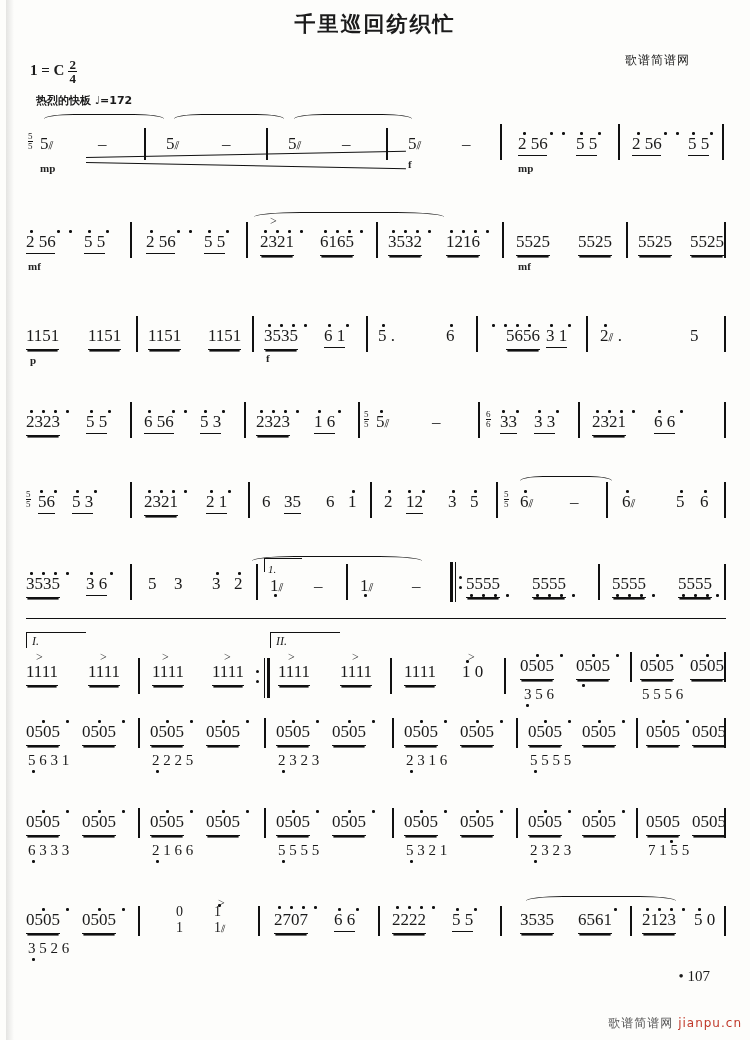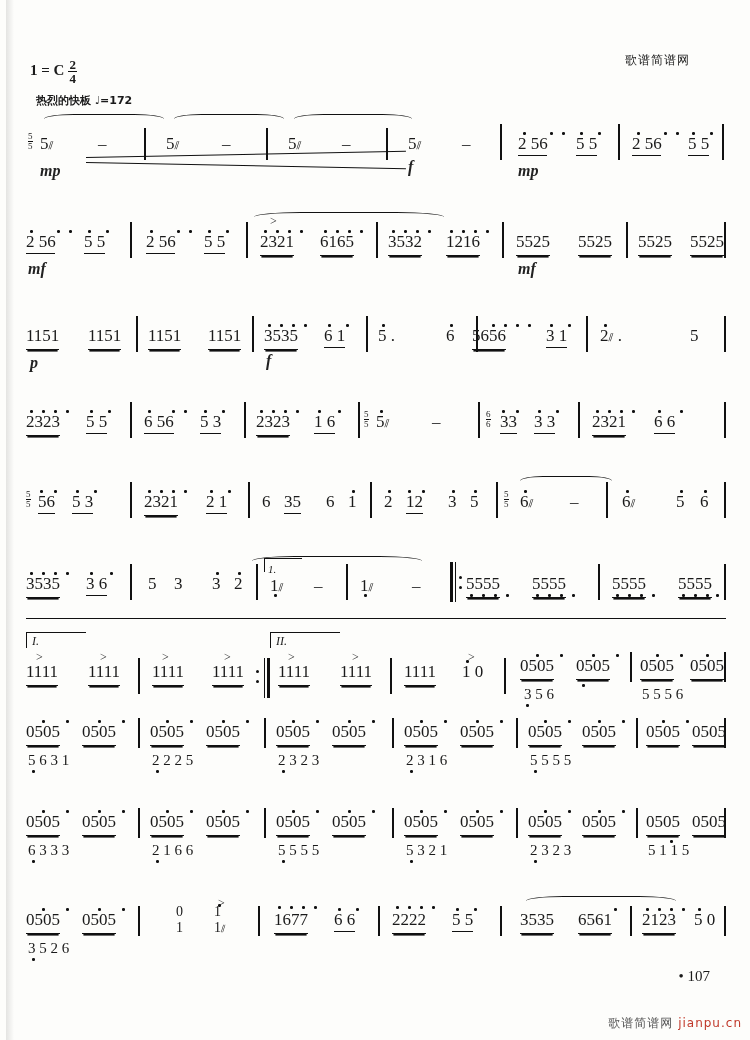--- a/index.html
+++ b/index.html
@@ -95,22 +95,21 @@
     top: 4px;
     font-size: 17px;
     font-family: "Liberation Serif", serif;
     letter-spacing: 0px;
     white-space: nowrap;
   }
   .cell.u1 { border-bottom: 1.4px solid #111; padding-bottom: 1px; }
   .cell.u2 { border-bottom: 1.4px solid #111; padding-bottom: 3px; box-shadow: 0 3px 0 -1.4px #111; }
   .dyn {
     position: absolute;
-    font-size: 16px;
-    font-style: italic;
+    font-size: 11px;
     font-family: "Liberation Serif", serif;
     font-weight: bold;
     color: #222;
   }
   .dot-above {
     position: absolute;
     width: 2.6px; height: 2.6px;
     background: #111;
     border-radius: 50%;
   }
@@ -226,20 +225,21 @@
   }
   .fivemeter .n { display:block; border-bottom: 1px solid #111; }
   .fivemeter .d { display:block; }
 </style>
 </head>
 <body>
 
 <div class="page">
   <div class="edge"></div>
 
+  <div class="title">千里巡回纺织忙</div>
   <div class="composer">歌谱简谱网</div>
 
   <div class="keysig">
     <span>1 = C</span><span class="frac"><span class="num">2</span><span class="den">4</span></span>
   </div>
 
   <div class="tempo">热烈的快板 ♩=172</div>
 
   <div class="row" style="top:120px">
     <div class="slur" style="left:18px; top:-6px; width:120px;"></div>
@@ -357,21 +357,21 @@
     <div class="cell u1" style="left:298px; top:14px;">6 1</div>
     <div class="dot-above" style="left:302px; top:12px;"></div>
     <div class="dot-above" style="left:320px; top:12px;"></div>
     <div class="barline" style="left:340px;"></div>
     <div class="cell" style="left:352px; top:14px;">5 .</div>
     <div class="dot-above" style="left:356px; top:12px;"></div>
     <div class="cell" style="left:420px; top:14px;">6</div>
     <div class="dot-above" style="left:424px; top:12px;"></div>
     <div class="barline" style="left:450px;"></div>
 
-    <div class="cell u2" style="left:446px; top:14px;">5656</div>
+    <div class="cell u2" style="left:480px; top:14px;">5656</div>
     <div class="dot-above" style="left:466px; top:12px;"></div>
     <div class="dot-above" style="left:478px; top:12px;"></div>
     <div class="dot-above" style="left:490px; top:12px;"></div>
     <div class="dot-above" style="left:502px; top:12px;"></div>
     <div class="cell u1" style="left:520px; top:14px;">3 1</div>
     <div class="dot-above" style="left:524px; top:12px;"></div>
     <div class="dot-above" style="left:542px; top:12px;"></div>
     <div class="barline" style="left:560px;"></div>
     <div class="cell" style="left:574px; top:14px;">2<span style="font-size:11px">⫽</span> .</div>
     <div class="dot-above" style="left:578px; top:12px;"></div>
@@ -716,21 +716,21 @@
     <div class="barline" style="left:610px; top:0px; height:30px;"></div>
     <div class="cell u2" style="left:620px; top:4px;">0505</div>
     <div class="cell u2" style="left:666px; top:4px;">0505</div>
     <div class="endline" style="left:698px; top:0px; height:30px;"></div>
 
     <div class="lyricline" style="left:2px; top:34px;">6  3    3  3</div>
     <div class="lyricline" style="left:126px; top:34px;">2  1    6  6</div>
     <div class="lyricline" style="left:252px; top:34px;">5  5    5  5</div>
     <div class="lyricline" style="left:380px; top:34px;">5  3    2  1</div>
     <div class="lyricline" style="left:504px; top:34px;">2  3    2  3</div>
-    <div class="lyricline" style="left:622px; top:34px;">5  1    1  5</div>
+    <div class="lyricline" style="left:622px; top:34px;">7  1    5  5</div>
     <div class="dot-above" style="left:644px; top:32px;"></div>
     <div class="dot-below" style="left:6px; top:52px;"></div>
     <div class="dot-below" style="left:130px; top:52px;"></div>
     <div class="dot-below" style="left:256px; top:52px;"></div>
     <div class="dot-below" style="left:384px; top:52px;"></div>
     <div class="dot-below" style="left:508px; top:52px;"></div>
   </div>
 
   <div class="row" style="top:896px">
     <div class="slur" style="left:500px; top:0px; width:150px;"></div>
@@ -744,21 +744,21 @@
     <div class="barline" style="left:112px; top:10px; height:30px;"></div>
 
     <div class="cell" style="left:150px; top:8px; font-size:14px;">0</div>
     <div class="cell" style="left:150px; top:24px; font-size:14px;">1</div>
     <div class="accent" style="left:192px; top:0px;">&gt;</div>
     <div class="cell" style="left:188px; top:8px; font-size:14px;">1</div>
     <div class="dot-above" style="left:192px; top:8px;"></div>
     <div class="cell" style="left:188px; top:24px; font-size:14px;">1<span style="font-size:10px">⫽</span></div>
 
     <div class="barline" style="left:232px; top:10px; height:30px;"></div>
-    <div class="cell u2" style="left:248px; top:14px;">1677</div>
+    <div class="cell u2" style="left:248px; top:14px;">2707</div>
     <div class="dot-above" style="left:252px; top:10px;"></div>
     <div class="dot-above" style="left:264px; top:10px;"></div>
     <div class="dot-above" style="left:276px; top:10px;"></div>
     <div class="dot-above" style="left:288px; top:10px;"></div>
     <div class="cell u1" style="left:308px; top:14px;">6 6</div>
     <div class="dot-above" style="left:312px; top:12px;"></div>
     <div class="dot-above" style="left:330px; top:12px;"></div>
     <div class="barline" style="left:352px; top:10px; height:30px;"></div>
     <div class="cell u2" style="left:366px; top:14px;">2222</div>
     <div class="dot-above" style="left:370px; top:10px;"></div>

